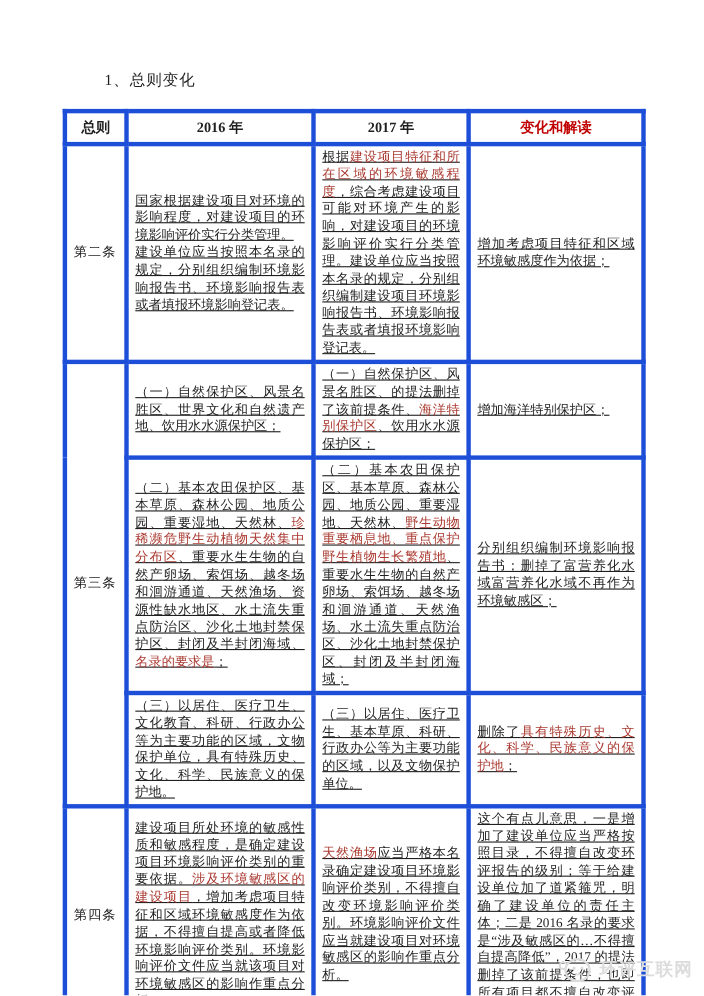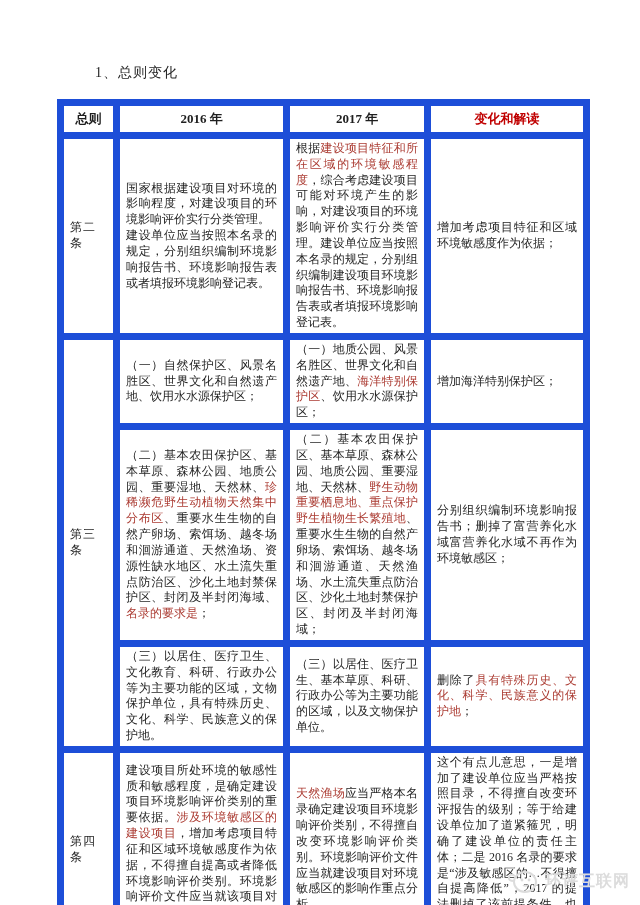--- a/index.html
+++ b/index.html
@@ -15,21 +15,21 @@
     position:absolute; left:95px; top:64px;
     font-size:14px; letter-spacing:1px;
   }
   table.cmp {
     position:absolute; left:57px; top:99px;
     width:526px;
     border-collapse:collapse;
     table-layout:fixed;
   }
   table.cmp td, table.cmp th {
-    border:7px solid #1d4ed8;
+    border:4px solid #1d4ed8;
     font-size:12px;
     line-height:1.32;
     vertical-align:middle;
     padding:2px 6px;
     word-break:break-all;
   }
   table.cmp th {
     height:22px;
     text-align:center;
     font-weight:bold;
@@ -38,20 +38,21 @@
   }
   th.change-hdr { color:#c00000;margin-left:28px; }
   td.article {
     text-align:left;
     font-size:13px;
     letter-spacing:1px;
   }
   td.cell {
     text-align:justify;
     white-space:pre-wrap;
+    text-decoration:underline;
   }
   .red { color:#ab3b32; }
   tr.r-tall  td { height:176px; }
   tr.r-short td { height:76px; }
   tr.r-mid   td { height:176px; }
   tr.r-small td { height:82px; }
   .watermark {
     position:absolute; right:10px; bottom:10px;
     display:flex; align-items:center; gap:5px;
     color:#dcdcdc;
@@ -87,21 +88,21 @@
       <tr class="r-tall">
         <td class="article">第二条</td>
         <td class="cell"><span>国家根据建设项目对环境的影响程度，对建设项目的环境影响评价实行分类管理。
 建设单位应当按照本名录的规定，分别组织编制环境影响报告书、环境影响报告表或者填报环境影响登记表。</span></td>
         <td class="cell"><span>根据</span><span class="red">建设项目特征和所在区域的环境敏感程度</span><span>，综合考虑建设项目可能对环境产生的影响，对建设项目的环境影响评价实行分类管理。建设单位应当按照本名录的规定，分别组织编制建设项目环境影响报告书、环境影响报告表或者填报环境影响登记表。</span></td>
         <td class="cell"><span>增加考虑项目特征和区域环境敏感度作为依据；</span></td>
       </tr>
       <tr class="r-short">
         <td class="article" rowspan="3">第三条</td>
         <td class="cell"><span>（一）自然保护区、风景名胜区、世界文化和自然遗产地、饮用水水源保护区；</span></td>
-        <td class="cell"><span>（一）地质公园、风景名胜区、世界文化和自然遗产地、</span><span class="red">海洋特别保护区</span><span>、饮用水水源保护区；</span></td>
+        <td class="cell"><span>（一）自然保护区、风景名胜区、的提法删掉了该前提条件、</span><span class="red">海洋特别保护区</span><span>、饮用水水源保护区；</span></td>
         <td class="cell"><span>增加海洋特别保护区；</span></td>
       </tr>
       <tr class="r-mid">
         <td class="cell"><span>（二）基本农田保护区、基本草原、森林公园、地质公园、重要湿地、天然林、</span><span class="red">珍稀濒危野生动植物天然集中分布区</span><span>、重要水生生物的自然产卵场、索饵场、越冬场和洄游通道、天然渔场、资源性缺水地区、水土流失重点防治区、沙化土地封禁保护区、封闭及半封闭海域、</span><span class="red">名录的要求是</span><span>；</span></td>
         <td class="cell"><span>（二）基本农田保护区、基本草原、森林公园、地质公园、重要湿地、天然林、</span><span class="red">野生动物重要栖息地、重点保护野生植物生长繁殖地</span><span>、重要水生生物的自然产卵场、索饵场、越冬场和洄游通道、天然渔场、水土流失重点防治区、沙化土地封禁保护区、封闭及半封闭海域；</span></td>
         <td class="cell"><span>分别组织编制环境影响报告书；删掉了富营养化水域富营养化水域不再作为环境敏感区；</span></td>
       </tr>
       <tr class="r-small">
         <td class="cell"><span>（三）以居住、医疗卫生、文化教育、科研、行政办公等为主要功能的区域，文物保护单位，具有特殊历史、文化、科学、民族意义的保护地。</span></td>
         <td class="cell"><span>（三）以居住、医疗卫生、基本草原、科研、行政办公等为主要功能的区域，以及文物保护单位。</span></td>

